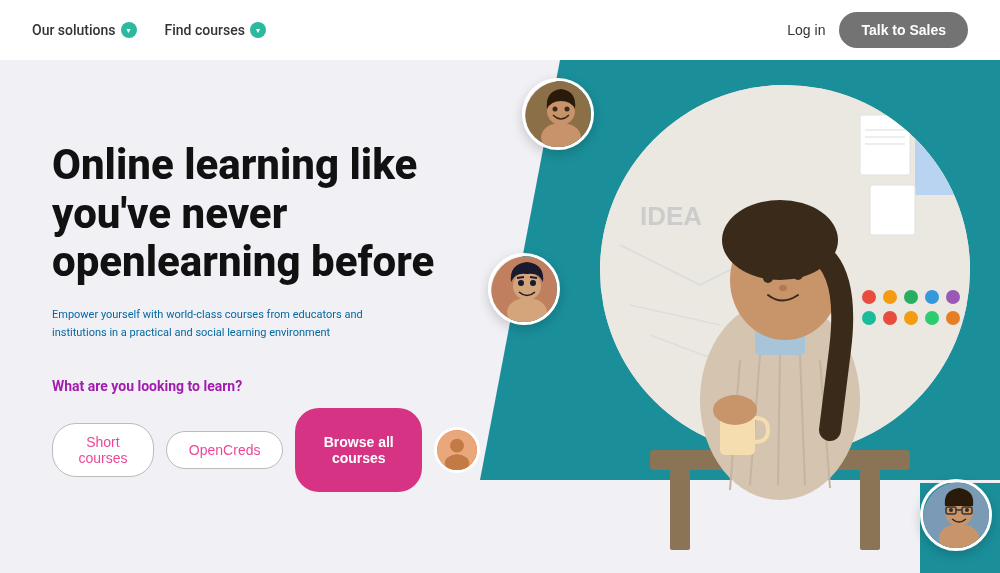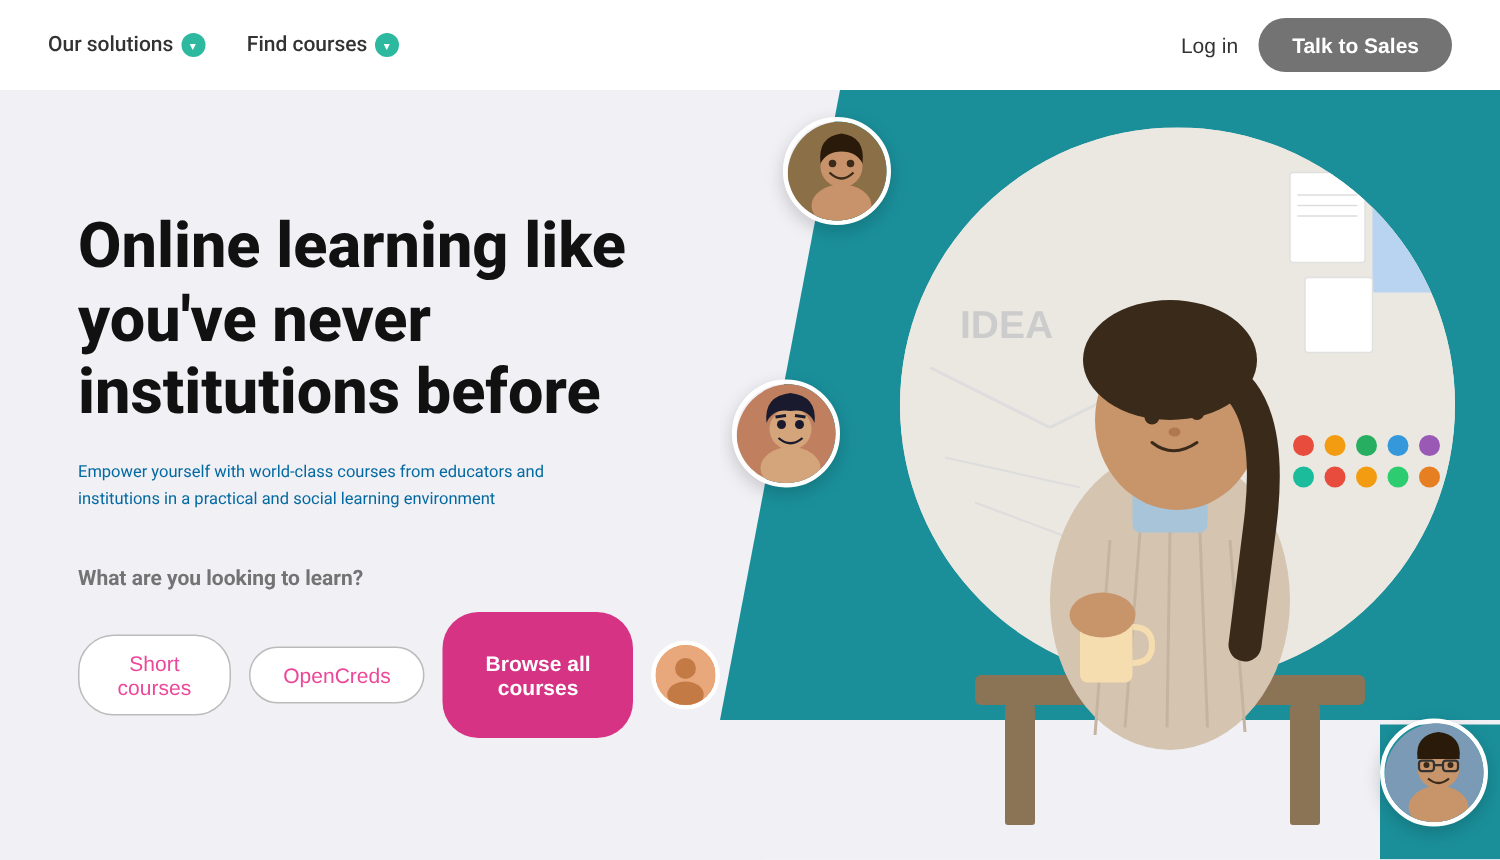--- a/index.html
+++ b/index.html
@@ -114,21 +114,21 @@
     .hero-subtext {
       font-size: 11px;
       color: #0369a1;
       line-height: 1.6;
       max-width: 360px;
       margin-bottom: 36px;
     }
     .cta-label {
       font-size: 14px;
       font-weight: 700;
-      color: #737373;
+      color: #a21caf;
       margin-bottom: 14px;
     }
     .cta-buttons {
       display: flex;
       align-items: center;
       gap: 12px;
     }
     .btn-outline {
       border: 1.5px solid #bbb;
       border-radius: 24px;
@@ -198,21 +198,21 @@
 
   <div class="nav-right">
     <button class="login-btn">Log in</button>
     <button class="talk-btn">Talk to Sales</button>
   </div>
 </nav>
 
 <section class="hero">
 
   <div class="hero-left">
-    <h1 class="hero-headline">Online learning like you've never institutions before</h1>
+    <h1 class="hero-headline">Online learning like you've never openlearning before</h1>
     <p class="hero-subtext">Empower yourself with world-class courses from educators and institutions in a practical and social learning environment</p>
     <p class="cta-label">What are you looking to learn?</p>
     <div class="cta-buttons">
       <button class="btn-outline">Short courses</button>
       <button class="btn-outline">OpenCreds</button>
       <button class="btn-primary">Browse all courses</button>
       <div class="avatar-cta">
         <svg viewBox="0 0 46 46" width="46" height="46">
           <circle cx="23" cy="23" r="23" fill="#e8a87c"></circle>
           <circle cx="23" cy="18" r="8" fill="#c47a45"></circle>

